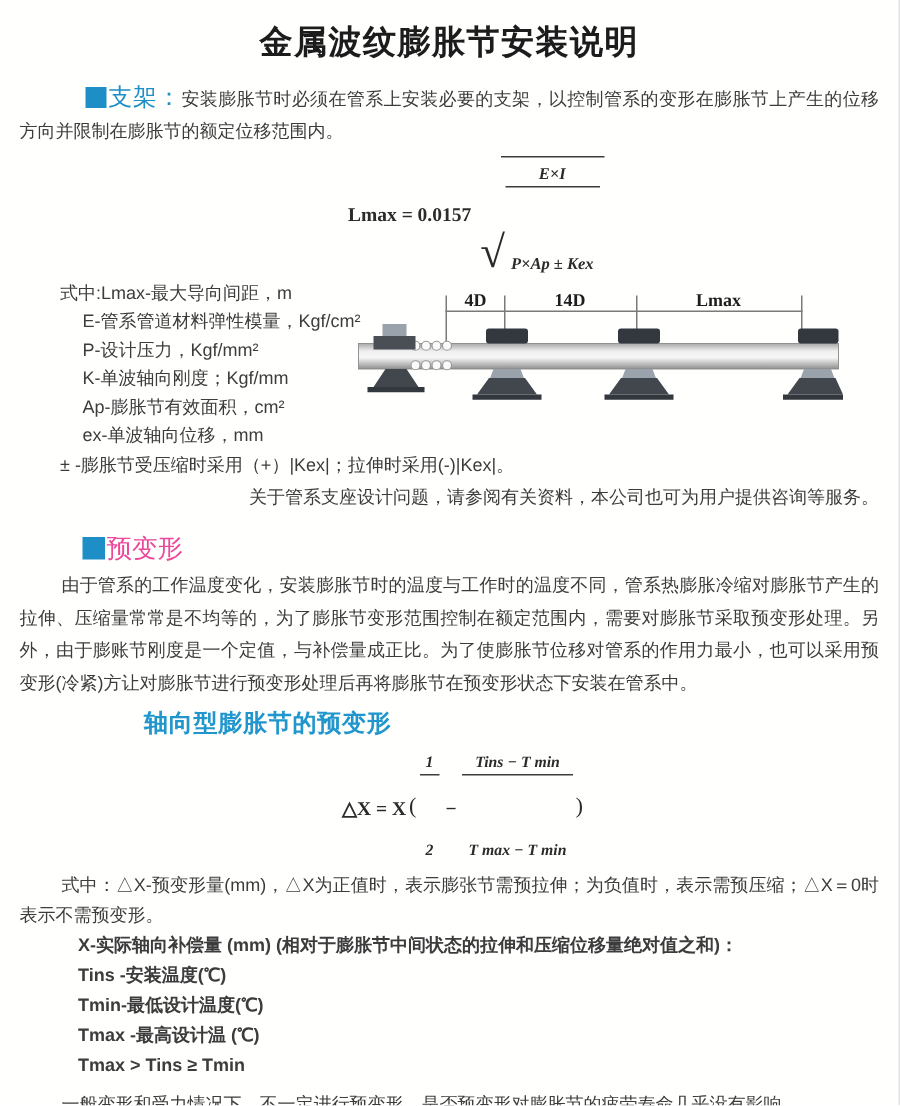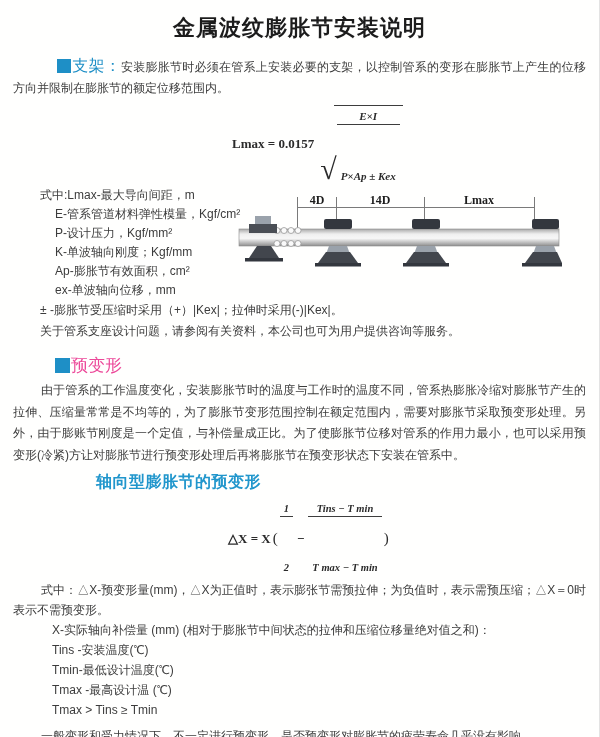--- a/index.html
+++ b/index.html
@@ -34,30 +34,30 @@
   .sqrt .frac { font-weight:bold; }
   .formula-x { margin:10px 0 6px 228px; font-size:13px; font-weight:bold; }
   .formula-x .frac, .formula-y .frac { font-weight:bold; font-size:10.5px; }
   .paren { font-size:15px; font-weight:normal; padding:0 2px; }
   .op { padding:0 4px; font-weight:bold; }
 
   
   .defs { margin:4px 0 0 40px; line-height:19px; list-style:none; }
   .defs li.sub { padding-left:15px; }
   .p-pm { margin:1px 13px 0 40px; line-height:19px; }
-  .p-consult { margin:2px 13px 0 40px; line-height:19px; }
+  .p-consult { margin:2px 13px 0 40px; line-height:19px;text-align:right; }
 
   .sec-head { margin:15px 0 0 55px; color:#ec4899; font-size:17px; line-height:20px; }
   .sec-head .sq { width:15px; height:15px; vertical-align:-2px; }
   .p-body { margin:4px 13px 0 13px; line-height:21.5px; text-indent:28px; text-align:justify; }
   .sub-head { color:#2196cc; font-size:16px; font-weight:bold; letter-spacing:0.5px; }
   .sub-head.axial { margin:6px 0 0 96px; }
   .sub-head.lateral { margin:12px 0 0 38px; }
   .p-note { margin:6px 13px 0 13px; line-height:20px; text-indent:28px; text-align:justify; }
-  .p-line { margin:0 13px 0 52px; line-height:20px; }
+  .p-line { margin:0 13px 0 52px; line-height:20px;font-weight:bold; }
 
   
   .diagram { position:absolute; left:236px; top:193px; width:326px; height:96px; }
   .dim-label { font-family:"Liberation Serif", serif; font-weight:bold; font-size:12px; fill:#1d1d1d; }
 </style>
 </head>
 <body>
 
 <div id="page">
 

